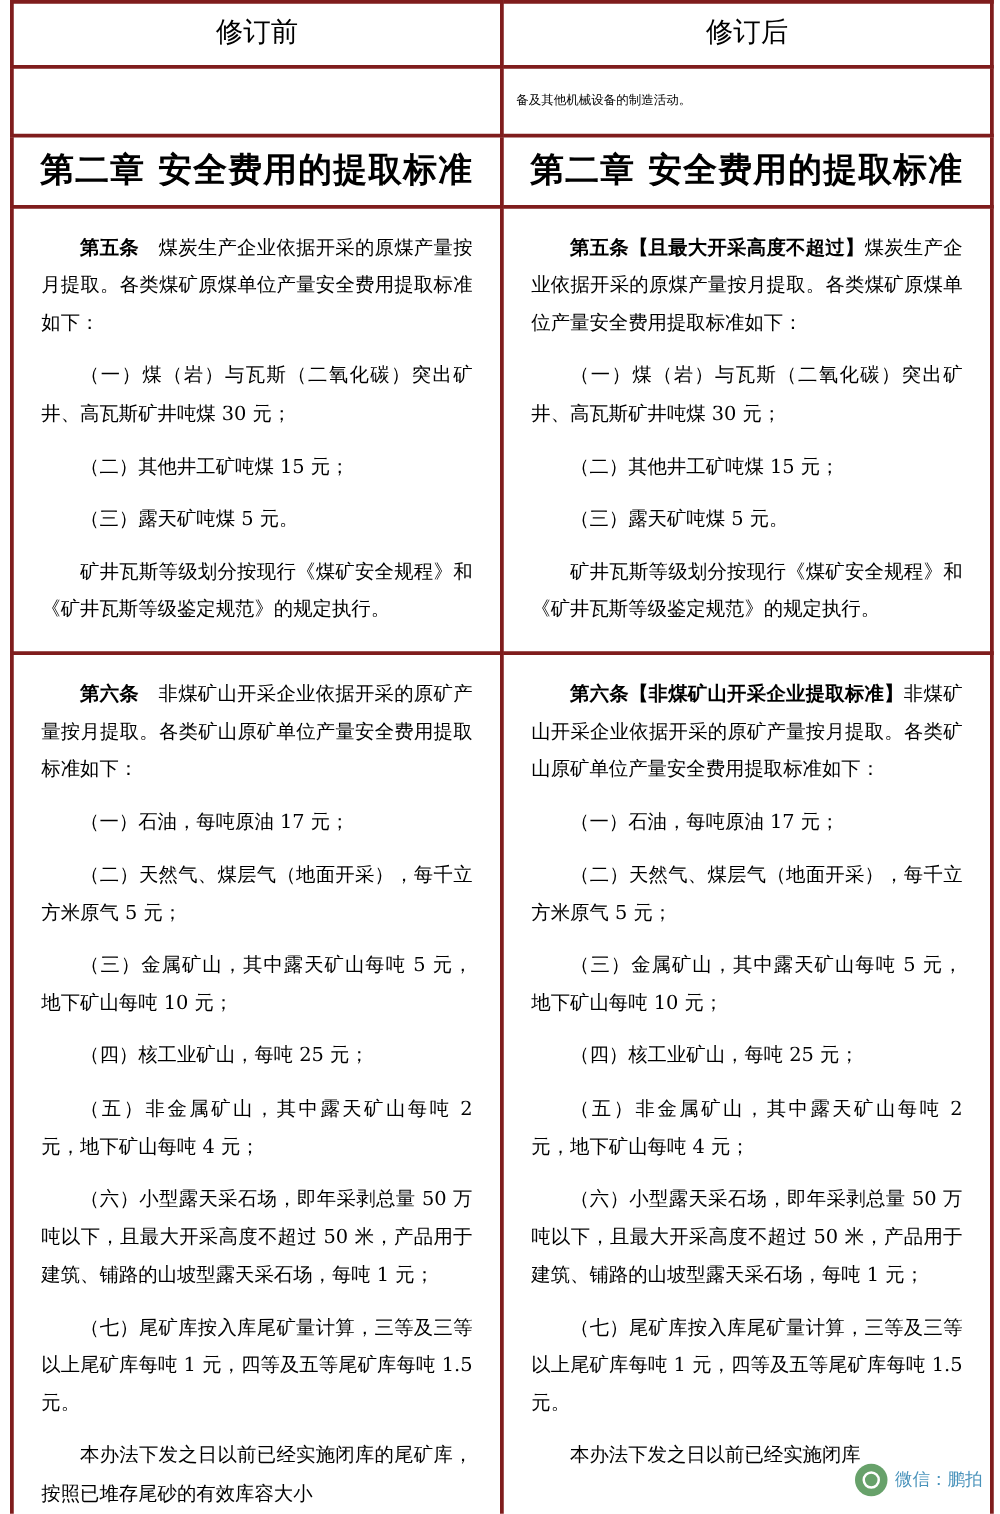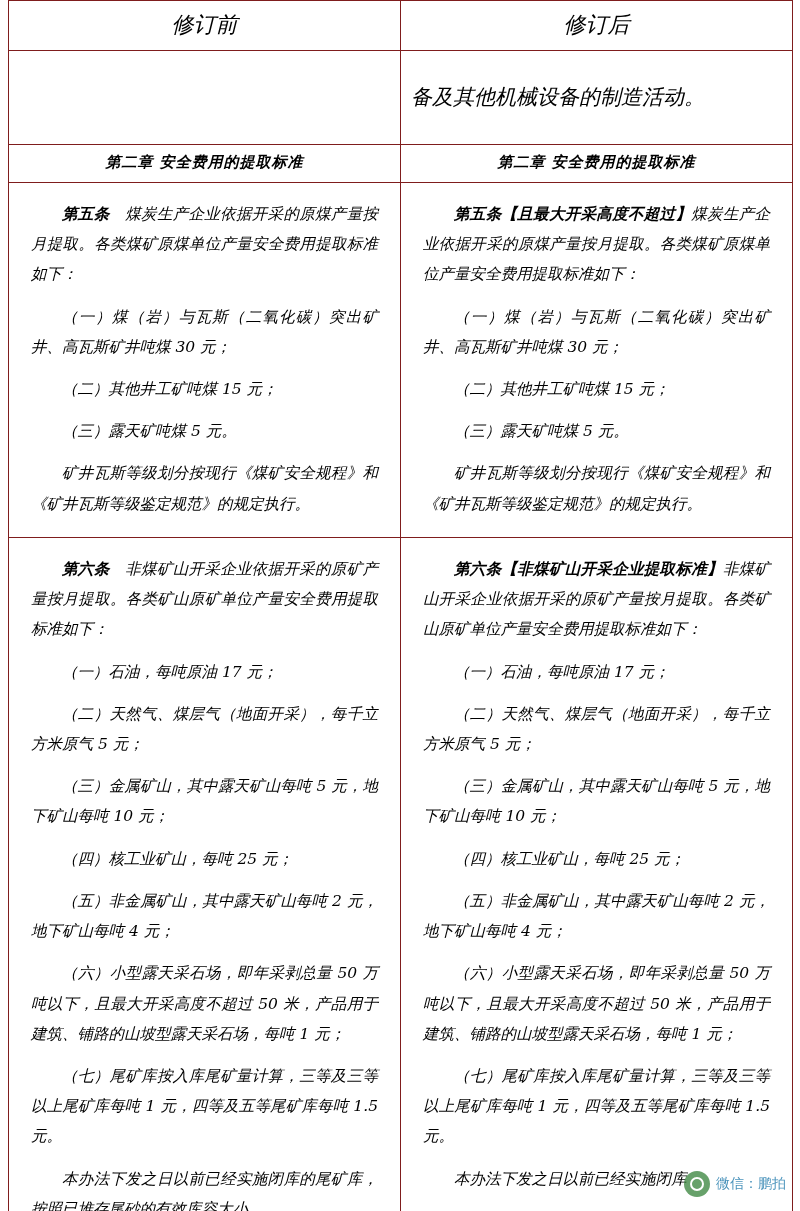--- a/index.html
+++ b/index.html
@@ -19,45 +19,44 @@
     width: 800px;
     box-sizing: border-box;
     padding: 0 8px;
   }
   table.cmp {
     width: 784px;
     border-collapse: collapse;
     table-layout: fixed;
   }
   table.cmp td {
-    border: 1px solid #7f1d1d;
+    border: 3px solid #7f1d1d;
     vertical-align: top;
     padding: 4px 10px 6px 10px;
     box-sizing: border-box;
-    font-style: italic;
   }
   col.left-col { width: 392px; }
   col.right-col { width: 392px; }
 
   .hdr-cell {
     text-align: center;
     font-size: 22px;
     line-height: 1.6;
     padding: 6px 10px 8px 10px !important;
     font-weight: normal;
   }
   .chapter-cell {
     text-align: center;
-    font-size: 15px;
+    font-size: 27px;
     font-weight: bold;
     padding: 8px 10px 10px 10px !important;
     letter-spacing: 1px;
   }
   .cont-cell {
-    font-size: 21px;
+    font-size: 10px;
     line-height: 1.75;
     padding: 7px 10px 7px 10px !important;
   }
   .body-cell {
     font-size: 15.5px;
     line-height: 1.95;
   }
   .body-cell p {
     margin: 12px;
     text-align: justify;

